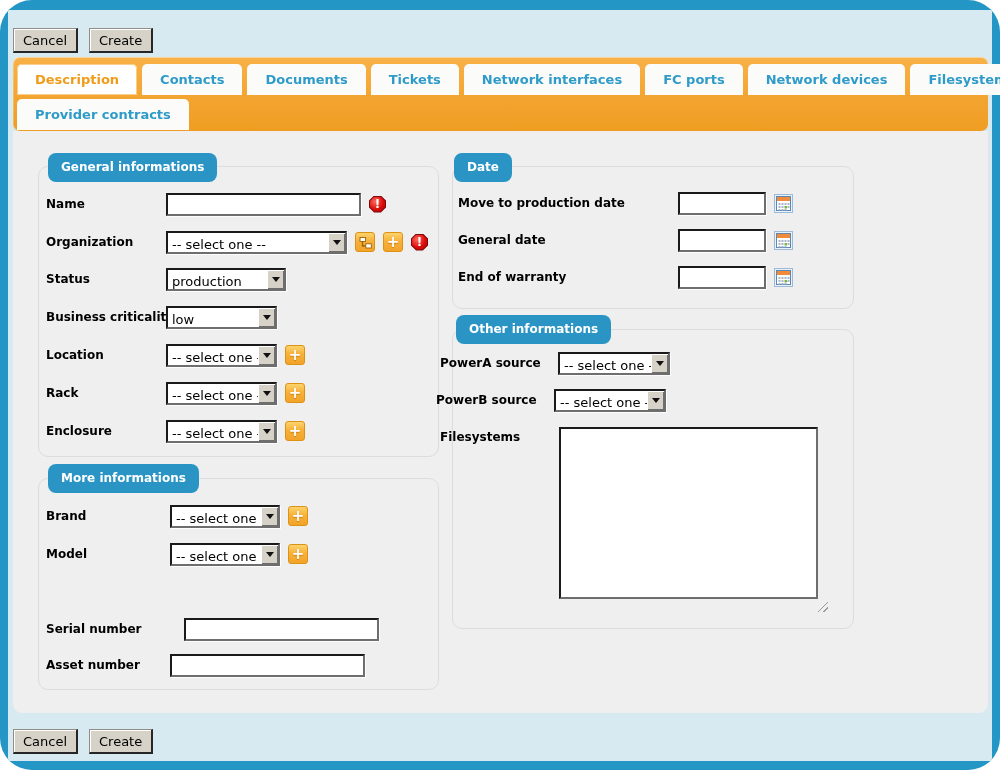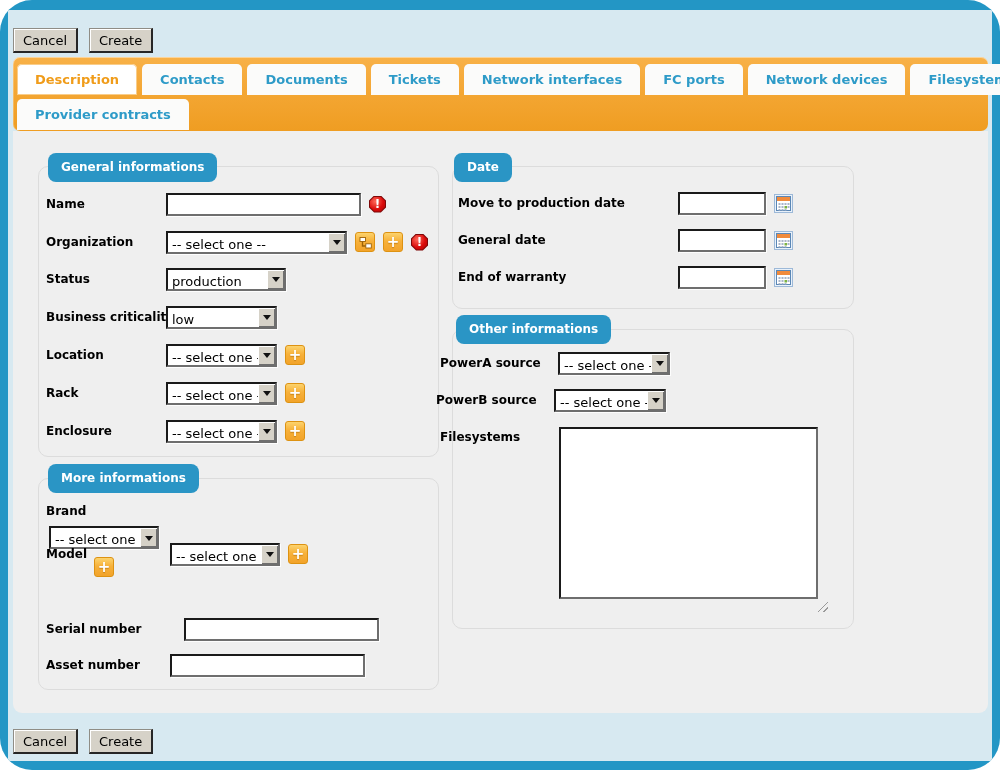--- a/index.html
+++ b/index.html
@@ -188,21 +188,21 @@
         </span>
     </div>
     <span class="obtn">
         <span class="plus">+</span>
       </span>
   </div>
 
   <div class="fs" style="left:38px;top:478px;width:399px;height:210px;"></div>
   <div class="badge" style="left:48px;top:464px;">More informations</div>
 
-  <div class="row row-m" style="left:46px;top:504px;flex-direction:column;">
+  <div class="row row-m" style="left:46px;top:504px;">
     <span class="lbl lbl-m">Brand</span>
     <div class="sel" style="width:110px;">
       <span class="sv">-- select one --</span>
       <span class="sb">
           <i class="tri"></i>
         </span>
     </div>
     <span class="obtn">
         <span class="plus">+</span>
       </span>

